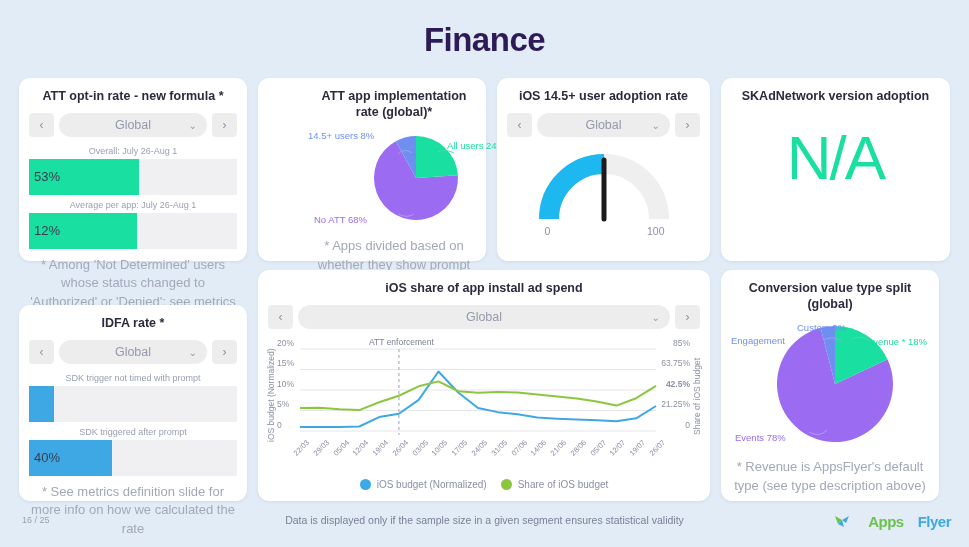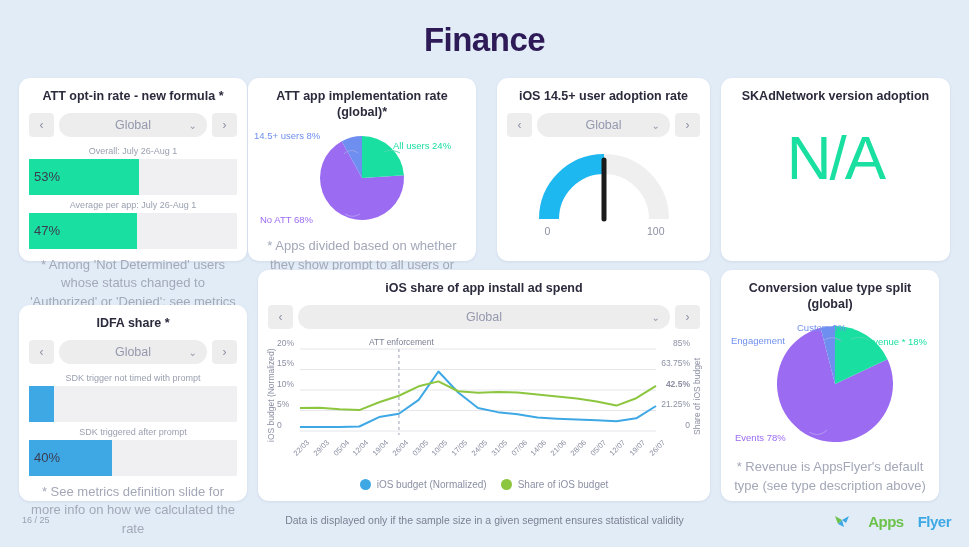--- a/index.html
+++ b/index.html
@@ -209,28 +209,28 @@
     </div>
     <div class="bar-label">Overall: July 26-Aug 1</div>
     <div class="bar-track">
       <div class="bar-fill" id="optin-bar-0" style="width: 53%; background: rgb(25, 223, 160);">
         <span>53%</span>
       </div>
     </div>
     <div class="bar-label">Average per app: July 26-Aug 1</div>
     <div class="bar-track">
       <div class="bar-fill" id="optin-bar-1" style="width: 52%; background: rgb(25, 223, 160);">
-        <span>47%</span>
+        <span>12%</span>
       </div>
     </div>
     <div class="footnote">* Among 'Not Determined' users whose status changed to 'Authorized' or 'Denied'; see metrics definition slide for more info</div>
   </div>
 
   <div class="card" style="left:19px; top:305px; width:228px; height:196px;">
-    <div class="card-title">IDFA share *</div>
+    <div class="card-title">IDFA rate *</div>
     <div class="selector">
       <div class="sel-arrow">‹</div>
       <div class="sel-main">
         <span>Global</span>
         <span class="chev">⌄</span>
       </div>
       <div class="sel-arrow">›</div>
     </div>
     <div class="bar-label">SDK trigger not timed with prompt</div>
     <div class="bar-track">
@@ -240,21 +240,21 @@
     </div>
     <div class="bar-label">SDK triggered after prompt</div>
     <div class="bar-track">
       <div class="bar-fill" id="idfa-bar-1" style="width: 40%; background: rgb(62, 168, 229); text-align: right;">
         <span>40%</span>
       </div>
     </div>
     <div class="footnote">* See metrics definition slide for more info on how we calculated the rate</div>
   </div>
 
-  <div class="card" style="left:248px; top:78px; width:228px; height:183px;">
+  <div class="card" style="left:258px; top:78px; width:228px; height:183px;padding-left:44px;">
     <div class="card-title">ATT app implementation rate (global)*</div>
     <div class="pie-wrap" style="height:108px;">
       <svg width="228" height="108" viewBox="0 0 228 108">
 
         <path id="att-slice-noatt" fill="#9b6bf2" d="M114,56 L155.91712259398741,53.36279817976884 A42,42 0 1,1 93.76634568772799,19.19511943815771 Z"></path>
 
         <path id="att-slice-allusers" fill="#19dfa0" d="M114,56 L114,14 A42,42 0 0,1 155.91712259398741,53.36279817976884 Z"></path>
 
         <path id="att-slice-145" fill="#6f8ff0" d="M114,56 L93.76634568772799,19.19511943815771 A42,42 0 0,1 114.00000000000003,14 Z"></path>
         <path d="M96,32 C101,27 106,28 110,31" stroke="#9aa6e8" stroke-width="1" fill="none"></path>

